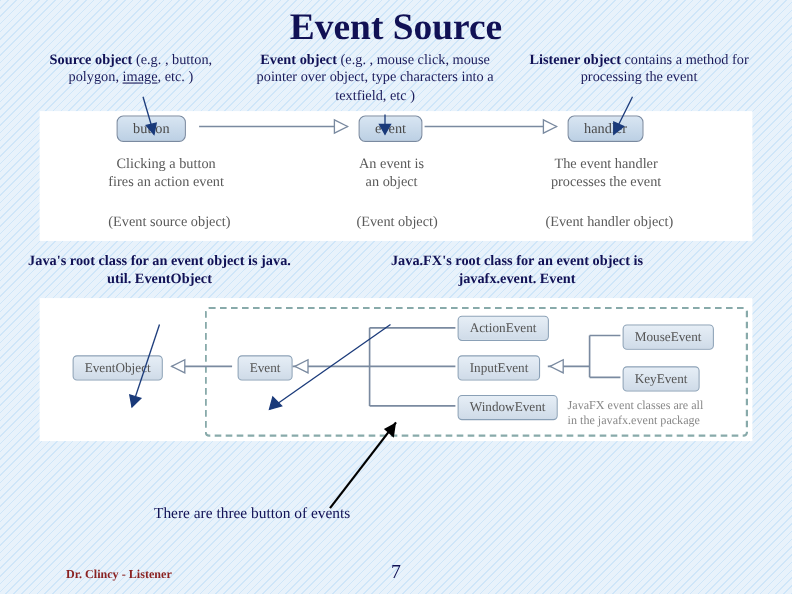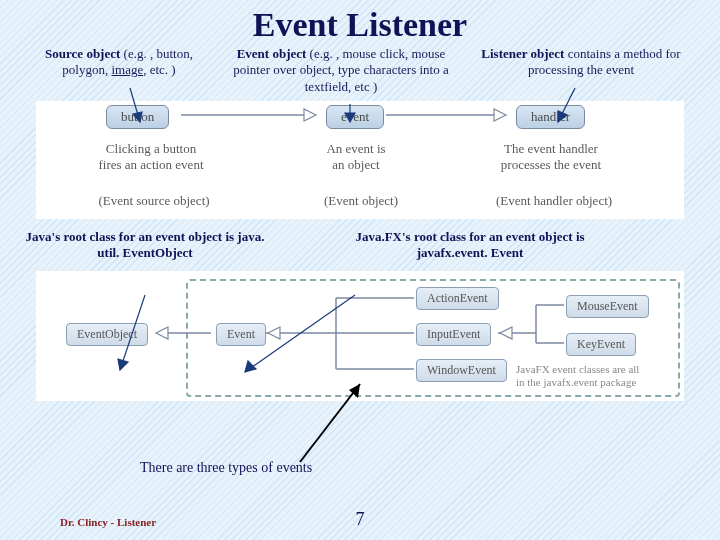--- a/index.html
+++ b/index.html
@@ -129,21 +129,21 @@
   .arr { stroke: #1a3a7a; stroke-width: 1.2; fill: none; }
   .arrh { stroke: #1a3a7a; stroke-width: 1.2; fill: #1a3a7a; }
   .blk { stroke: #000; stroke-width: 2; fill: none; }
   .blkh { fill: #000; }
   .gline { stroke: #7a8aa0; stroke-width: 1.5; fill: none; }
   .tri { fill: #fff; stroke: #7a8aa0; stroke-width: 1.2; }
 </style>
 </head>
 <body>
 
-<div class="title">Event Listener</div>
+<div class="title">Event Source</div>
 
 <div class="toprow">
   <div class="topcell c1">
     <b>Source object</b><span> (e.g. , button, polygon, </span><span class="uline">image</span><span>, etc. )</span>
   </div>
   <div class="topcell c2">
     <b>Event object</b><span> (e.g. , mouse click, mouse pointer over object, type characters into a textfield, etc )</span>
   </div>
   <div class="topcell c3">
     <b>Listener object</b><span> contains a method for processing the event</span>
@@ -230,16 +230,16 @@
 
   <line class="arr" x1="145" y1="295" x2="120" y2="370"></line>
   <polygon class="arrh" points="120,370 118,359 128,362"></polygon>
   <line class="arr" x1="355" y1="295" x2="245" y2="372"></line>
   <polygon class="arrh" points="245,372 248,361 256,369"></polygon>
 
   <line class="blk" x1="300" y1="462" x2="360" y2="384"></line>
   <polygon class="blkh" points="360,384 349,390 358,398"></polygon>
 </svg>
 
-<div class="three">There are three types of events</div>
+<div class="three">There are three button of events</div>
 
 <div class="footl">Dr. Clincy - Listener</div>
 <div class="footc">7</div>
 
 </body></html>

